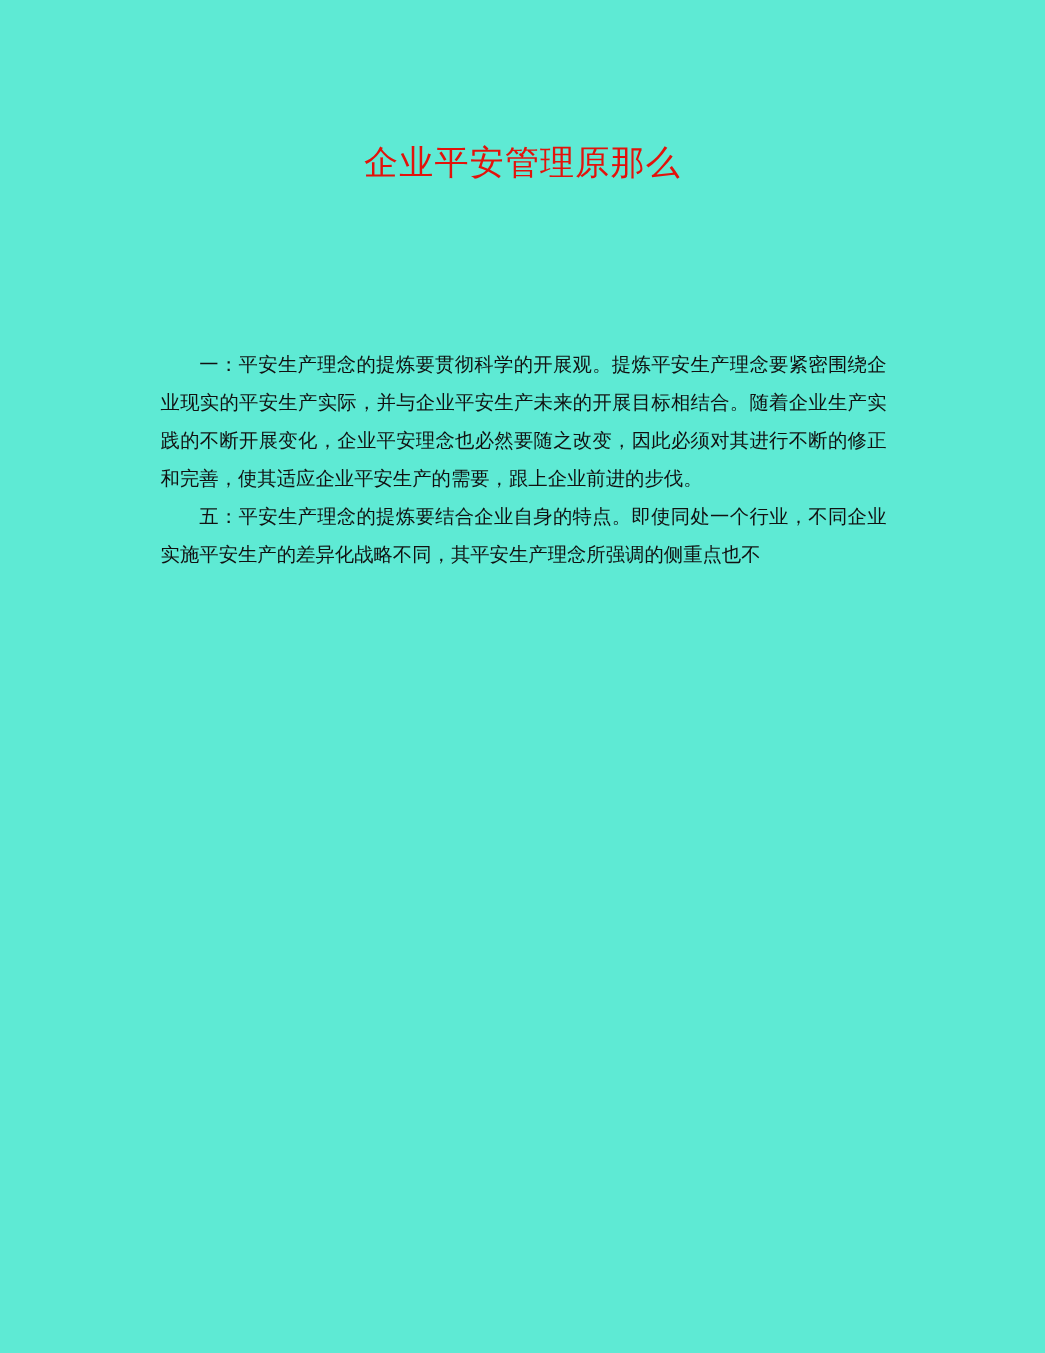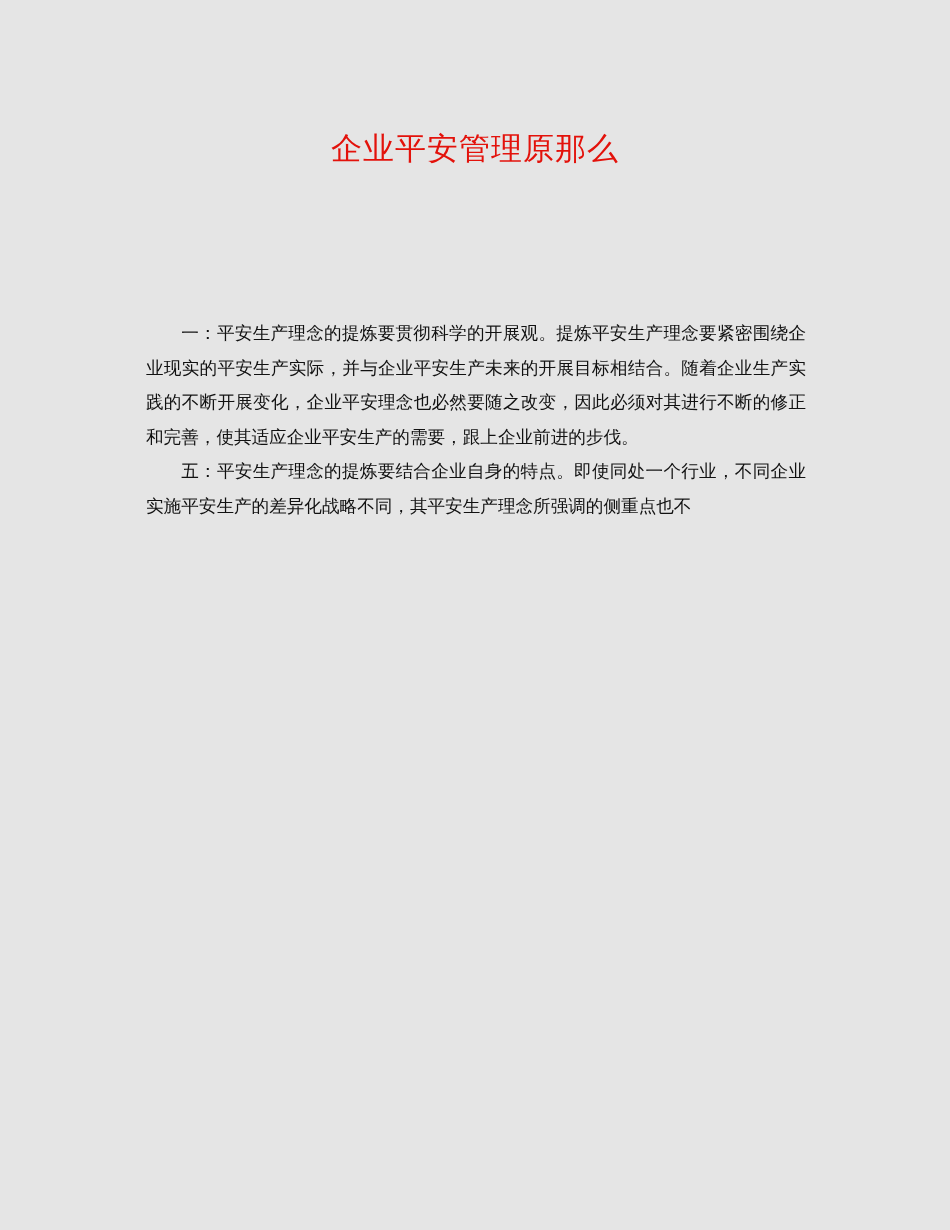--- a/index.html
+++ b/index.html
@@ -1,25 +1,25 @@
 <!DOCTYPE html>
 <html><head>
 <meta charset="utf-8">
 <style>
   html, body { margin: 0; padding: 0; background: #ffffff; }
   body { width: 950px; height: 1230px; position: relative; overflow: hidden; }
-  .page { position: absolute; left: 0; top: 0; width: 950px; height: 1230px; background: #e5e5e5; }
+  .page { position: absolute; left: 0; top: 0; width: 950px; height: 1230px; background: #5eead4; }
   .title {
     position: absolute; left: 0; top: 126px; width: 950px; text-align: center;
     font-family: "DejaVu Serif", "Liberation Serif", serif;
     font-size: 31px; line-height: 44px; color: #e3120b; letter-spacing: 1px;
   }
   .body {
     position: absolute; left: 146px; top: 316px; width: 660px;
-    font-family: Liberation Serif, serif;
+    font-family: Liberation Mono, monospace;
     font-size: 17.6px; line-height: 34.6px; color: #111111;
   }
   .para { margin: 0; text-indent: 2em; text-align: justify; }
 </style>
 </head>
 <body>
 
 <div class="page">
   <div class="title">企业平安管理原那么</div>
   <div class="body">

